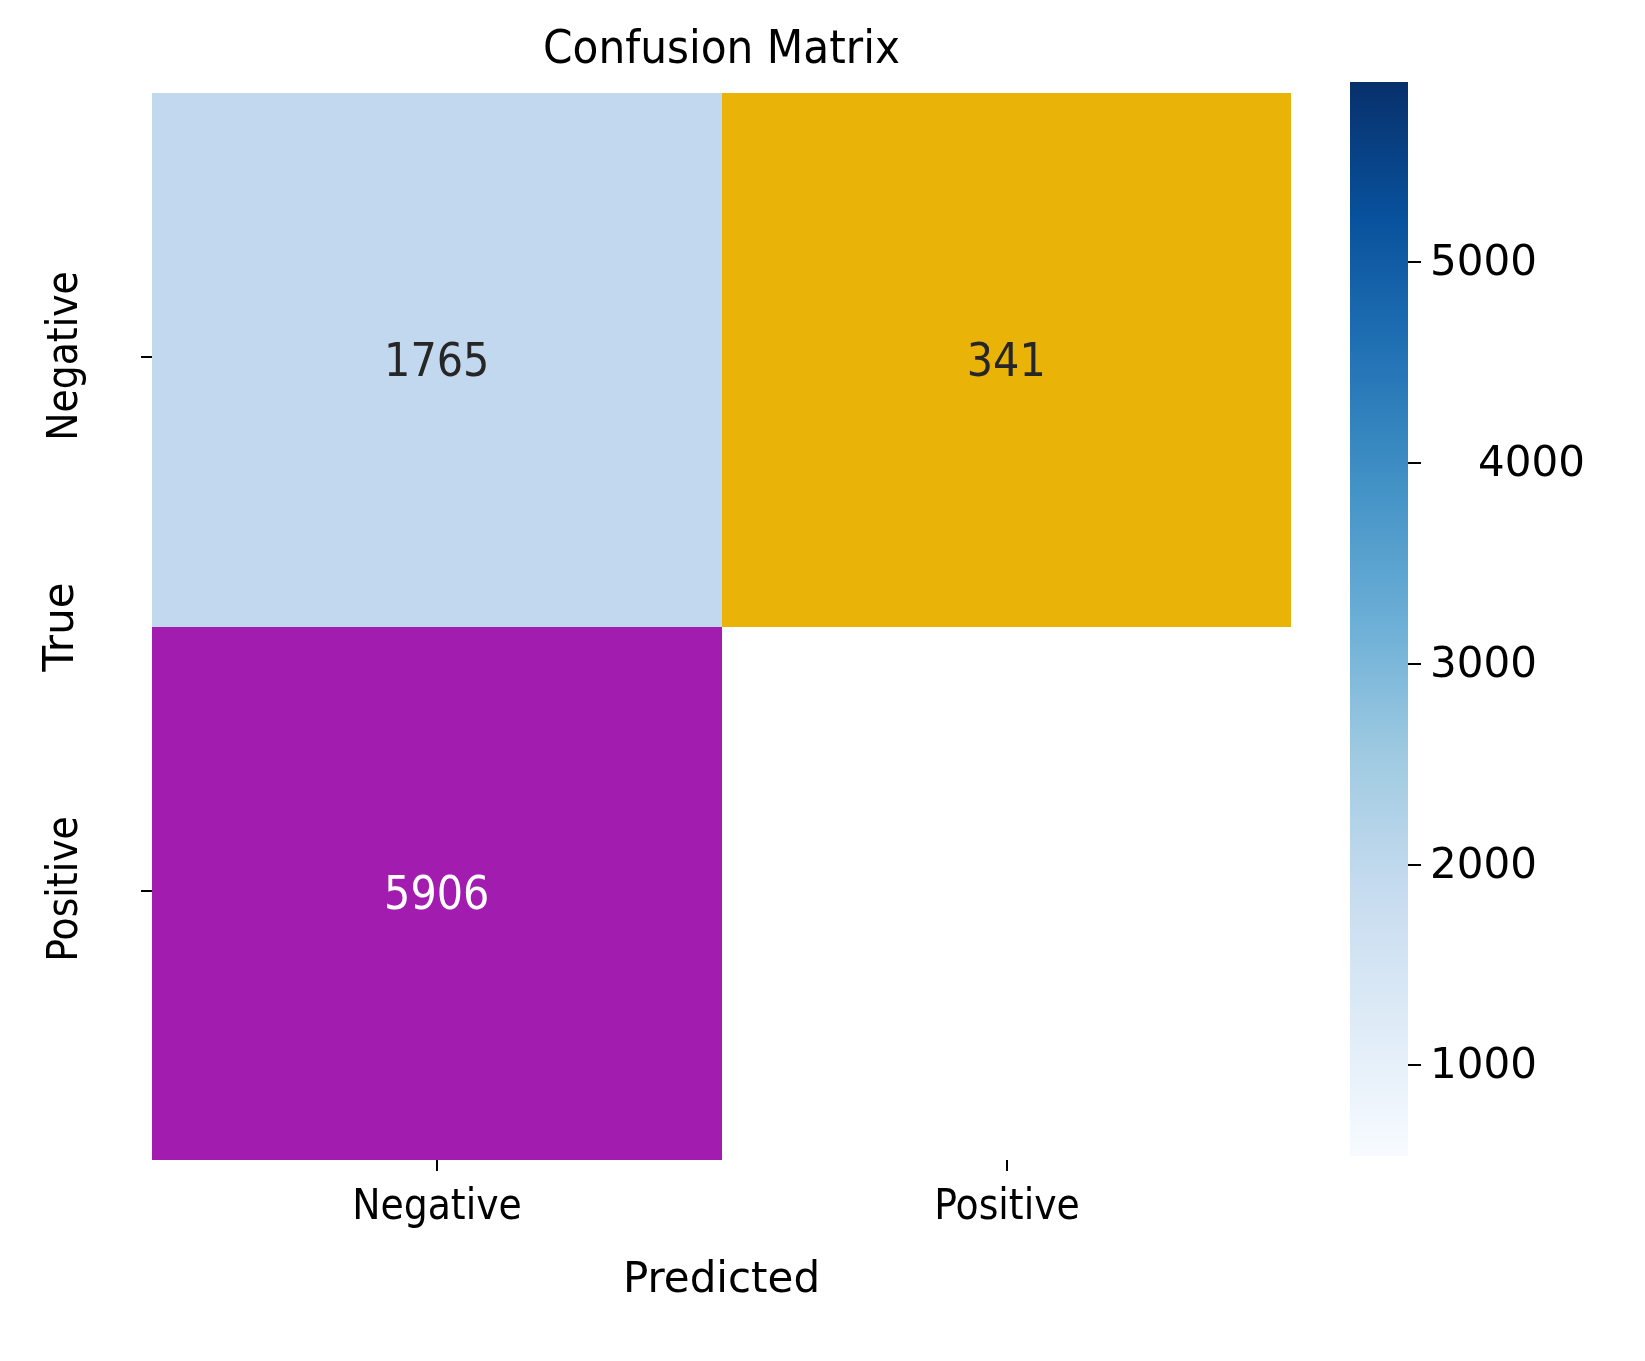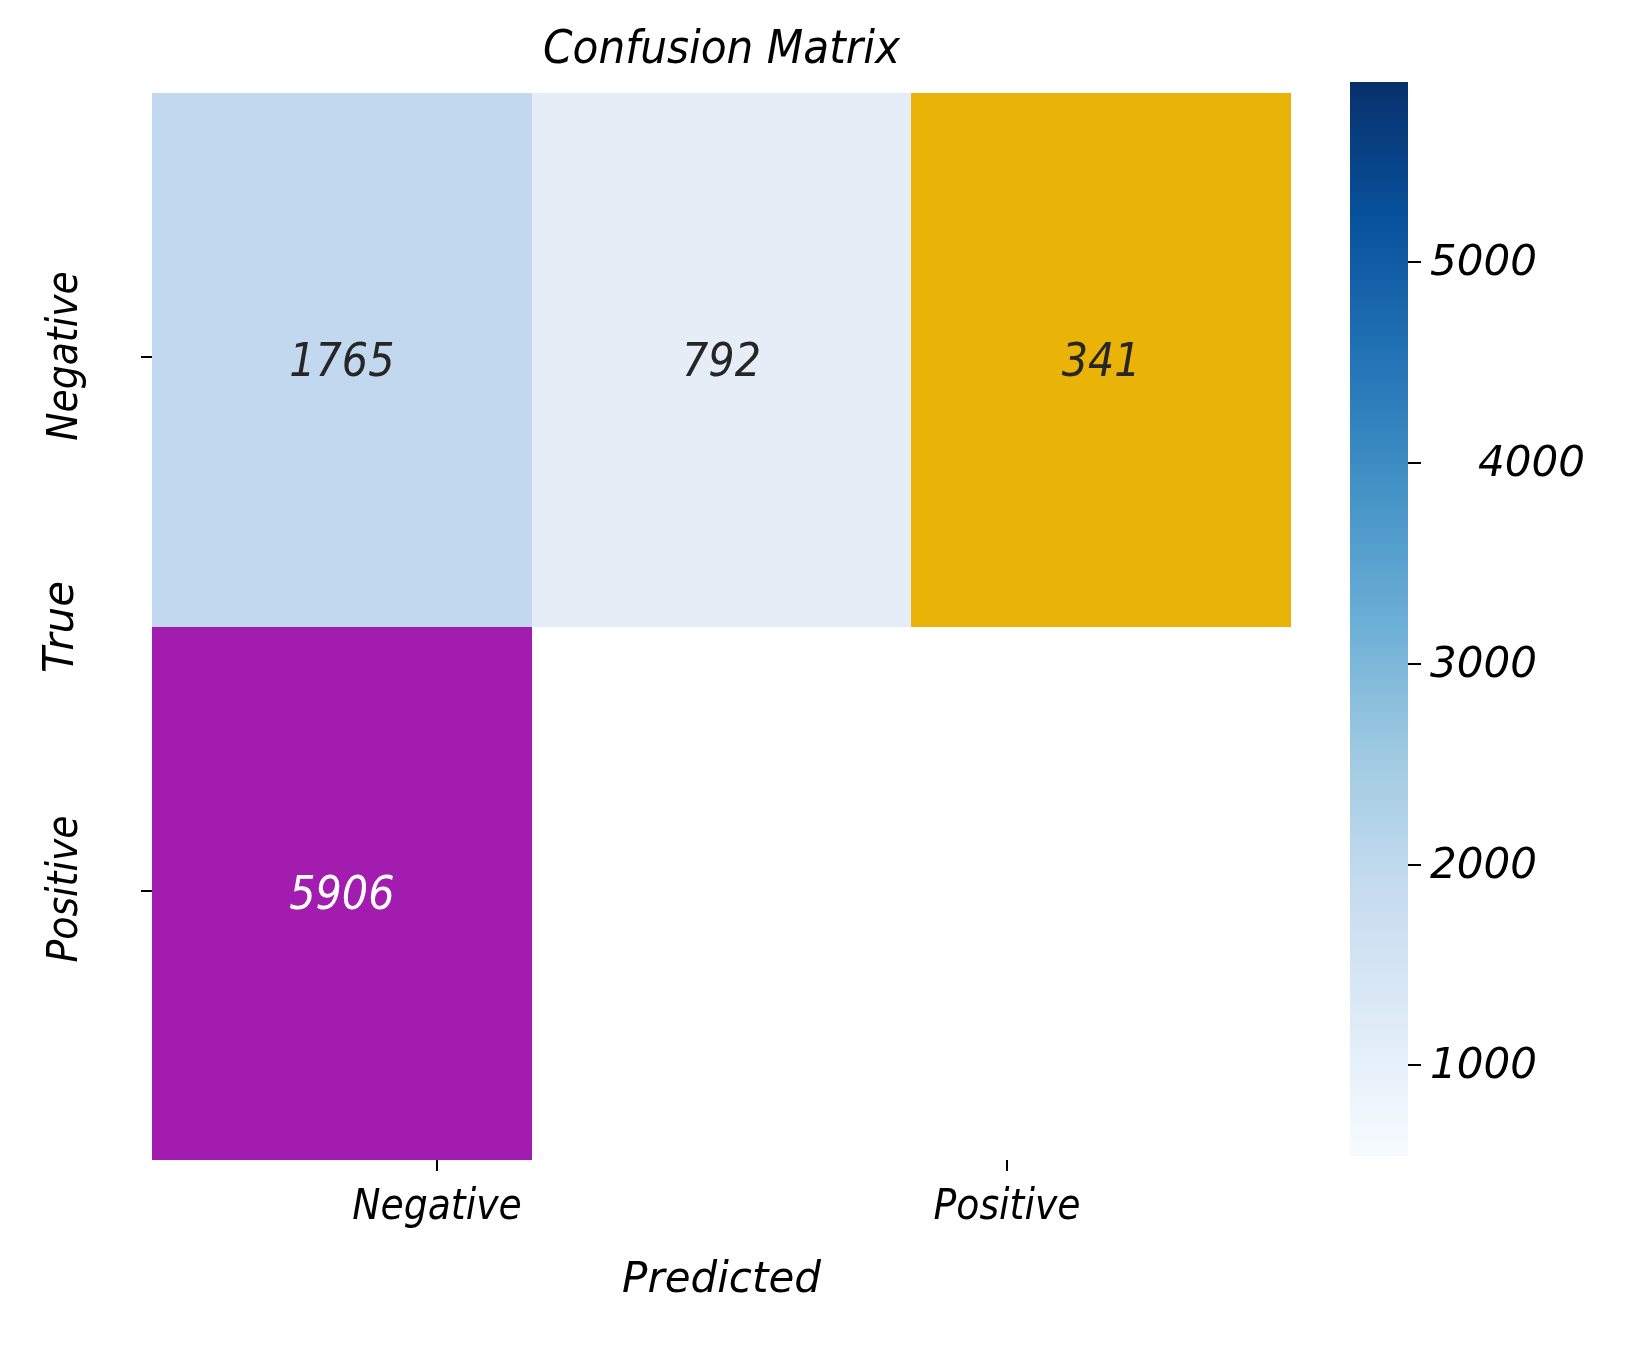--- a/index.html
+++ b/index.html
@@ -15,21 +15,20 @@
     font-family: "DejaVu Sans", sans-serif;
     color: #000000;
   }
 
   #figure {
     position: absolute;
     left: 0; top: 0;
     width: 1645px;
     height: 1361px;
     background: #ffffff;
-    font-style: italic;
   }
 
   
   #chart-title {
     position: absolute;
     left: 152px;
     top: 16px;
     width: 1139px;
     height: 62px;
     line-height: 62px;
@@ -42,21 +41,21 @@
   }
 
   
   #heatmap {
     position: absolute;
     left: 152px;
     top: 93px;
     width: 1139px;
     height: 1067px;
     display: grid;
-    grid-template-columns: 1fr 1fr 1fr;
+    grid-template-columns: 1fr 1fr;
     grid-template-rows: 1fr 1fr;
   }
   .hm-cell {
     position: relative;
     display: flex;
     align-items: center;
     justify-content: center;
   }
   .hm-value {
     font-size: 46px;
@@ -187,23 +186,20 @@
 
   <div class="ytick-label" id="ytick-label-0">Negative</div>
   <div class="ytick-label" id="ytick-label-1">Positive</div>
 
   <div class="ytick-mark" id="ytick-mark-0"></div>
   <div class="ytick-mark" id="ytick-mark-1"></div>
 
   <div id="heatmap">
     <div class="hm-cell" id="cell-0-0" style="background: rgb(194, 216, 239);">
       <span class="hm-value" style="color: rgb(38, 38, 38);">1765</span>
-    </div>
-    <div class="hm-cell" id="cell-0-1" style="background: rgb(229, 237, 246);">
-      <span class="hm-value" style="color: rgb(38, 38, 38);">792</span>
     </div>
     <div class="hm-cell" id="cell-1-0" style="background: #eab308;">
       <span class="hm-value" style="color: rgb(38, 38, 38);">341</span>
     </div>
     <div class="hm-cell" id="cell-1-1" style="background: #a21caf;">
       <span class="hm-value" style="color: rgb(255, 255, 255);">5906</span>
     </div>
   </div>
 
   <div class="xtick-mark" id="xtick-mark-0"></div>

